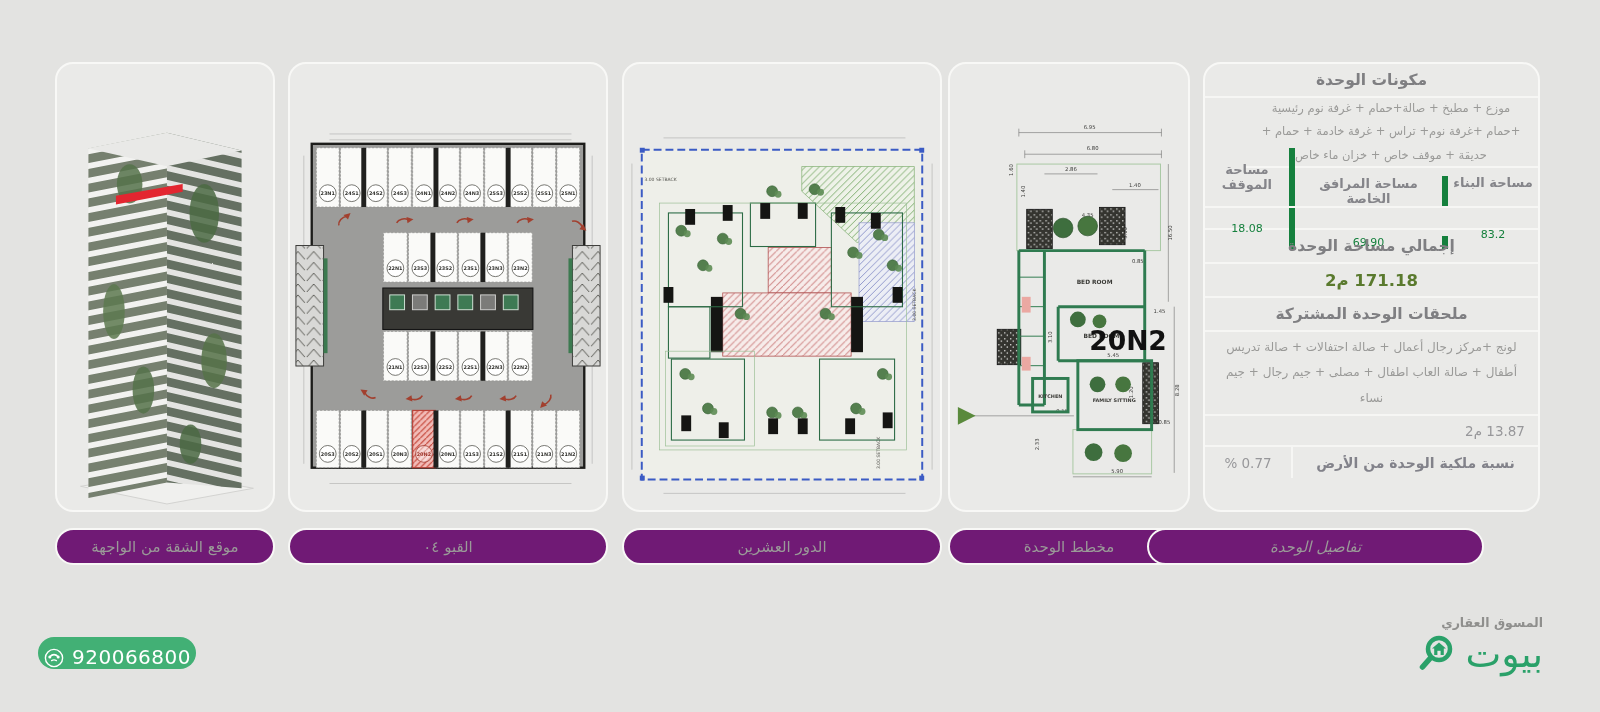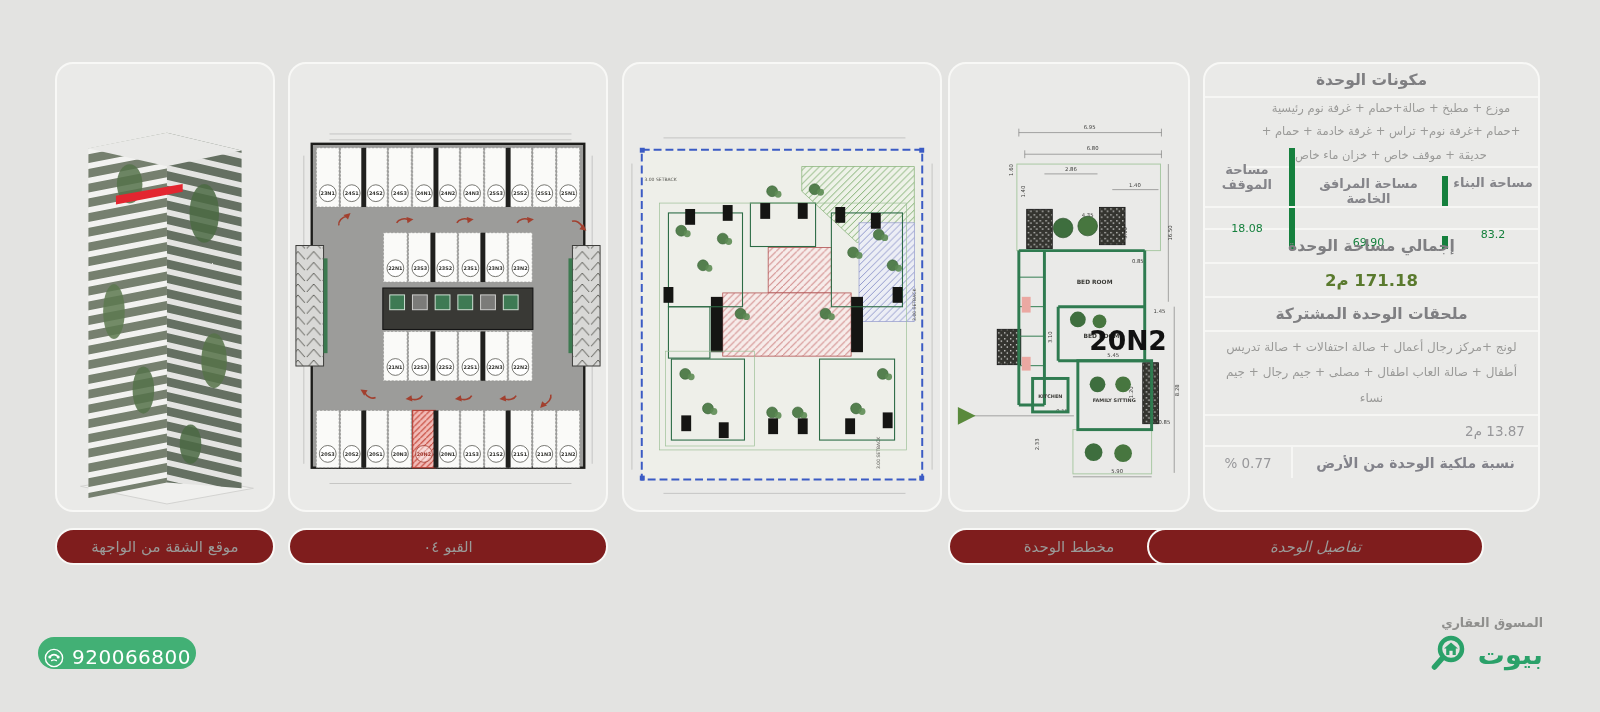--- a/index.html
+++ b/index.html
@@ -2,21 +2,21 @@
 <html lang="ar"><head>
 <meta charset="utf-8">
 <style>
   html,body{margin:0;padding:0;}
   body{background:#e3e3e1;font-family:"DejaVu Sans",sans-serif;}
   .canvas{position:relative;width:1600px;height:712px;background:#e3e3e1;overflow:hidden;}
   .panel{position:absolute;top:62px;height:450px;background:#eaeae8;border:2px solid #f8f8f6;
          border-radius:18px;box-sizing:border-box;overflow:hidden;}
   #p1{left:55px;width:220px;} #p2{left:288px;width:320px;} #p3{left:622px;width:320px;}
   #p4{left:948px;width:242px;} #p5{left:1203px;width:337px;display:flex;flex-direction:column;direction:rtl;}
-  .caption{position:absolute;top:528px;height:37px;background:#7f1d1d;border:2px solid #f8f8f6;
+  .caption{position:absolute;top:528px;height:37px;background:#701a75;border:2px solid #f8f8f6;
            border-radius:19px;box-sizing:border-box;display:flex;align-items:center;justify-content:center;
            color:#9a9a98;font-size:15px;}
   #c1{left:55px;width:220px;} #c2{left:288px;width:320px;} #c3{left:622px;width:320px;}
   #c4{left:948px;width:242px;} #c5{left:1147px;width:337px;font-style:italic;}
   .panel svg{display:block;}
   
   .sec{border-bottom:2px solid #f6f6f4;display:flex;align-items:center;justify-content:center;
        flex:0 0 auto;box-sizing:border-box;text-align:center;}
   .sec:last-child{border-bottom:none;}
   .unit-code{height:38px;color:#5a7a2e;font-weight:bold;font-size:25px;letter-spacing:.5px;}
@@ -36,21 +36,21 @@
   .own-label{flex:1;display:flex;align-items:center;justify-content:center;color:#82828a;
              font-weight:bold;font-size:14px;border-left:2px solid #f6f6f4;}
   .own-value{width:86px;display:flex;align-items:center;justify-content:center;color:#97979a;font-size:13.5px;}
   
   .phone-pill{position:absolute;left:38px;top:637px;width:158px;height:32px;border-radius:16px;
               background:#42b075;display:flex;align-items:flex-end;justify-content:center;gap:7px;
               color:#fff;font-size:20px;letter-spacing:.5px;cursor:pointer;}
   .brand{position:absolute;right:57px;top:615px;width:160px;}
   .marketer{display:block;text-align:right;color:#8f8f8d;font-weight:bold;font-size:12.5px;direction:rtl;}
   .brand-row{display:flex;align-items:center;gap:8px;margin-top:4px;justify-content:flex-end;}
-  .brand-word{color:#2aa169;font-weight:bold;font-size:27px;line-height:1;direction:rtl;}
+  .brand-word{color:#2aa169;font-weight:normal;font-size:38px;line-height:1;direction:rtl;}
 </style>
 </head>
 <body>
 
 <div class="canvas">
 
   <section class="panel" id="p1">
     <svg viewBox="0 0 220 450" width="216" height="446">
       <defs>
         <pattern id="slabL" width="10" height="15" patternUnits="userSpaceOnUse" patternTransform="skewY(-11)">
@@ -481,20 +481,23 @@
       <div class="own-value">0.77 %</div>
     </div>
   </section>
 
   <div class="caption" id="c1">
       <span>موقع الشقة من الواجهة</span>
     </div>
   <div class="caption" id="c2">
       <span>القبو ٠٤</span>
     </div>
+  <div class="caption" id="c3">
+      <span>الدور العشرين</span>
+    </div>
   <div class="caption" id="c4">
       <span>مخطط الوحدة</span>
     </div>
   <div class="caption" id="c5">
       <span>تفاصيل الوحدة</span>
     </div>
 
   <div class="phone-pill">
     <svg width="22" height="22" viewBox="-11 -11 22 22">
       <circle r="8.6" fill="none" stroke="#fff" stroke-width="1.4"></circle>

